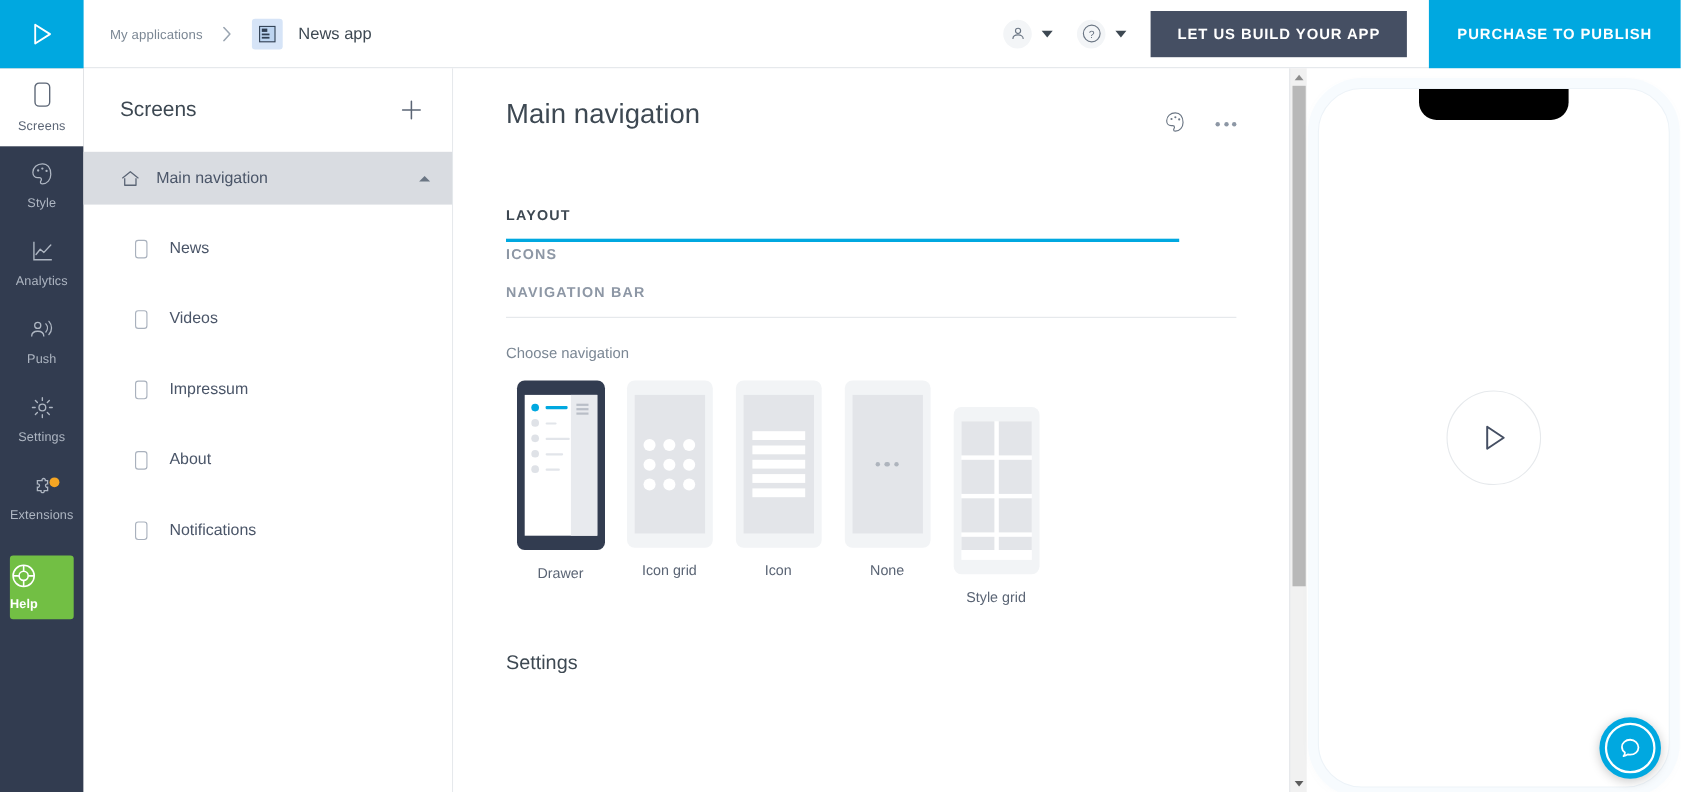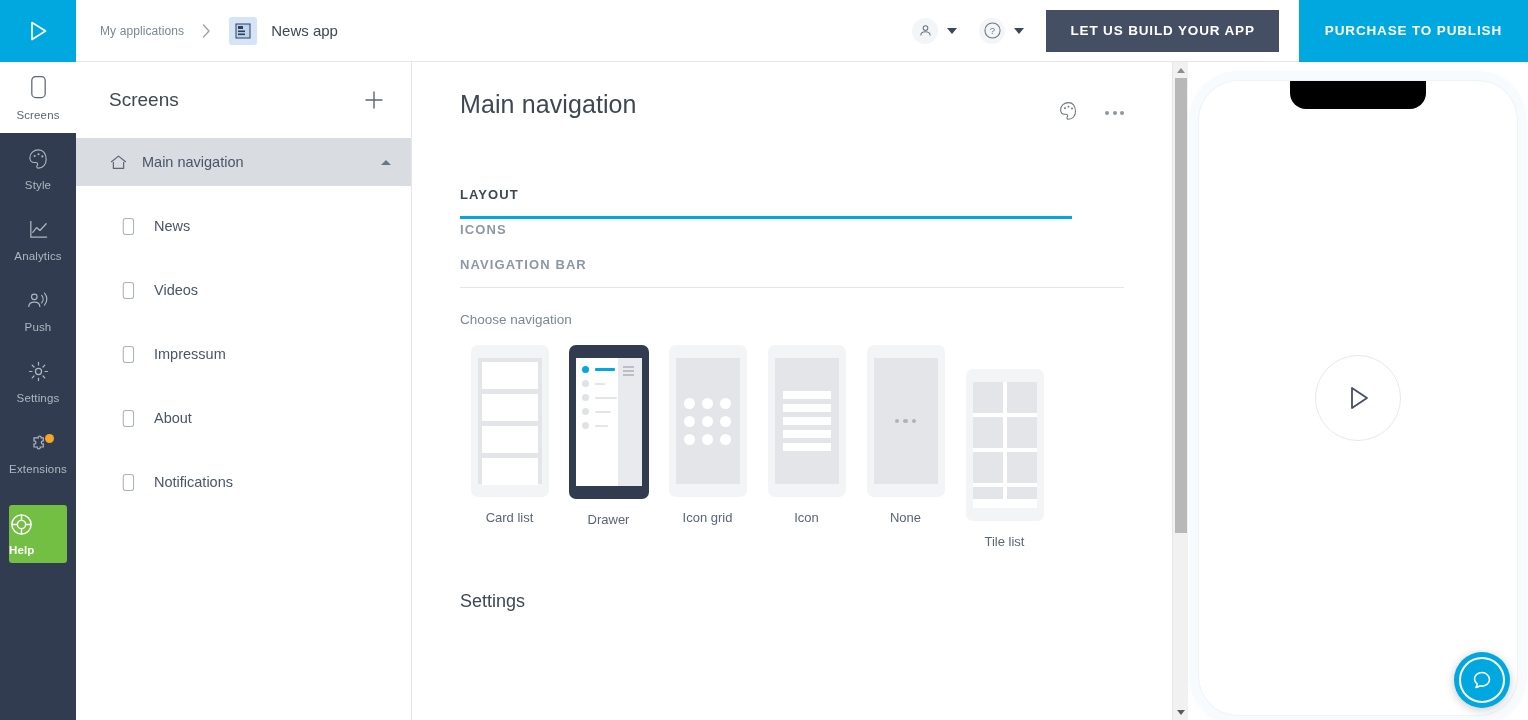--- a/index.html
+++ b/index.html
@@ -464,33 +464,20 @@
         <div class="tab">ICONS</div>
         <div class="tab">NAVIGATION BAR</div>
       </div>
       <div class="tabs-rule"></div>
 
       <div class="section-label">Choose navigation</div>
 
       <div class="cards">
 
 
-        <div class="card-wrap">
-          <div class="card-slot">
-            <div class="phone-card">
-              <div class="cl-screen">
-                <div class="cl-item"></div>
-                <div class="cl-item"></div>
-                <div class="cl-item"></div>
-                <div class="cl-item"></div>
-              </div>
-            </div>
-          </div>
-          <div class="card-caption">Card list</div>
-        </div>
 
         <div class="card-wrap">
           <div class="card-slot">
             <div class="phone-card sel">
               <div class="dr-screen">
                 <div class="dr-left">
                   <div class="dr-row">
                       <span class="dr-cir on"></span>
                       <span class="dr-line on" style="width:20px;height:2.4px;"></span>
                     </div>
@@ -583,21 +570,21 @@
                   <i></i>
                   <i></i>
                   <i></i>
                   <i></i>
                   <i></i>
                   <i></i>
                   <i></i>
               </div>
             </div>
           </div>
-          <div class="card-caption">Tile list</div>
+          <div class="card-caption">Style grid</div>
         </div>
 
       </div>
 
       <div class="settings-title">Settings</div>
     </div>
   </div>
 
   <div class="vscroll">
     <div class="vs-arrow vs-up">

